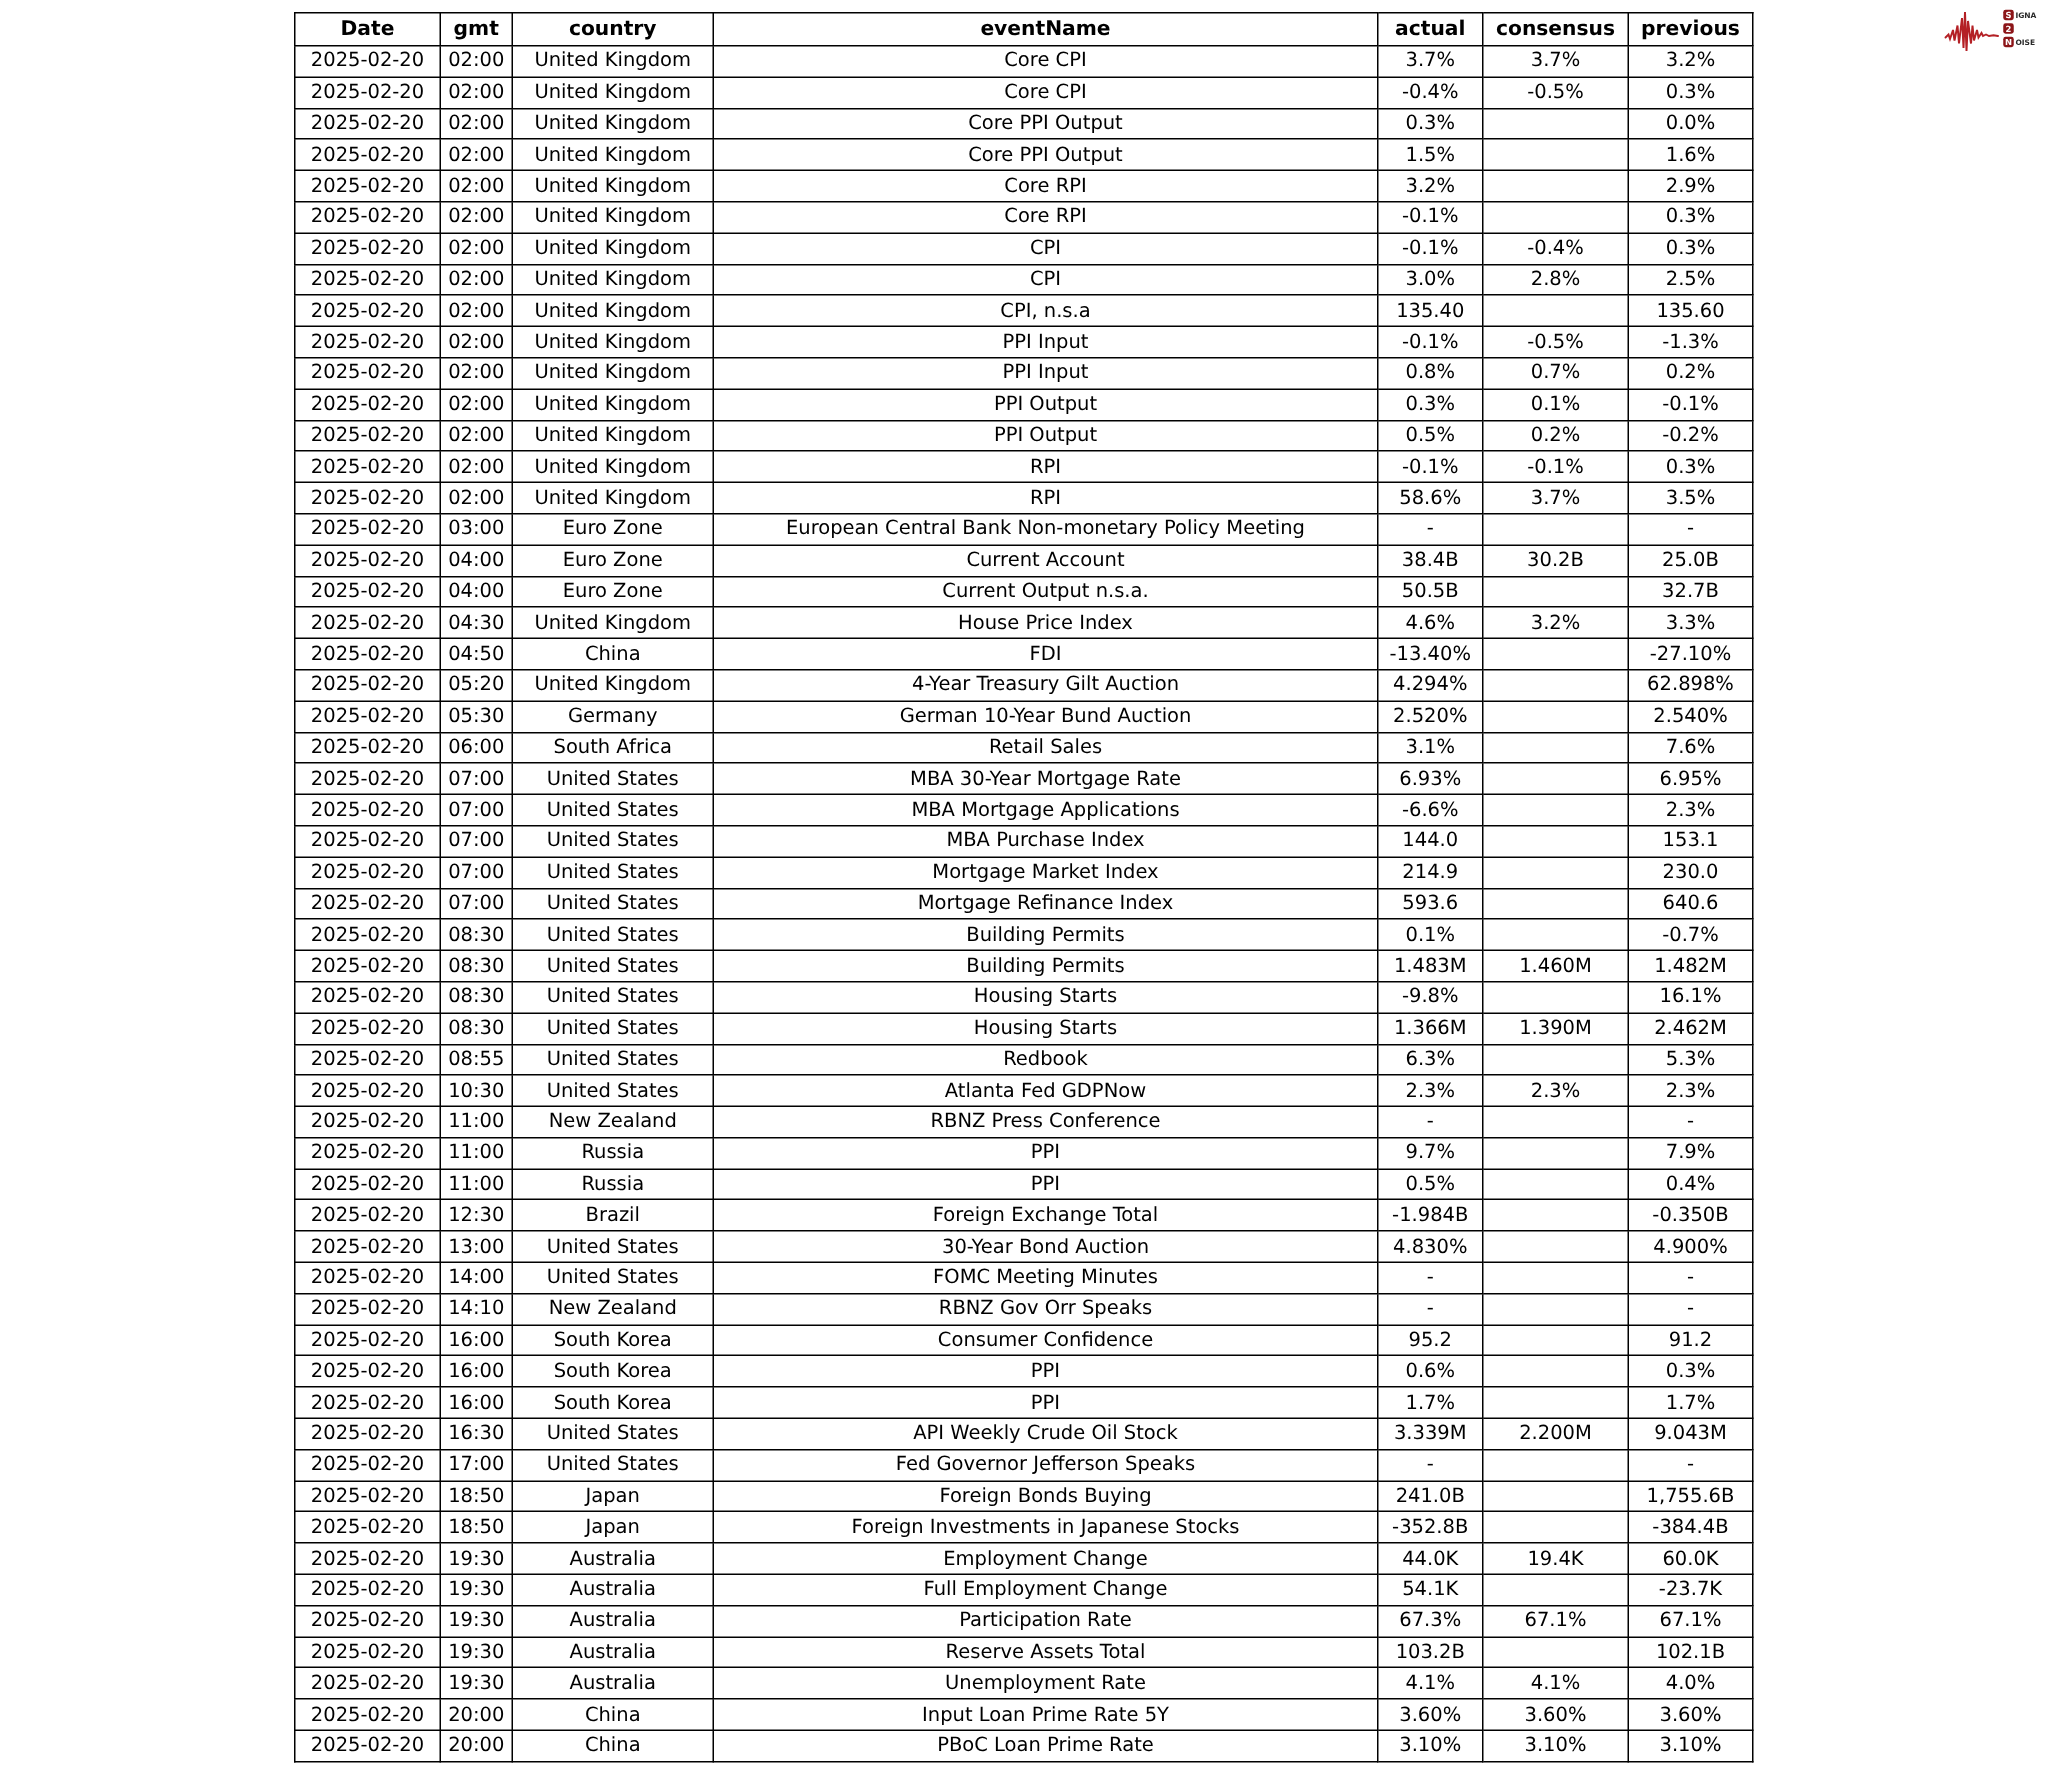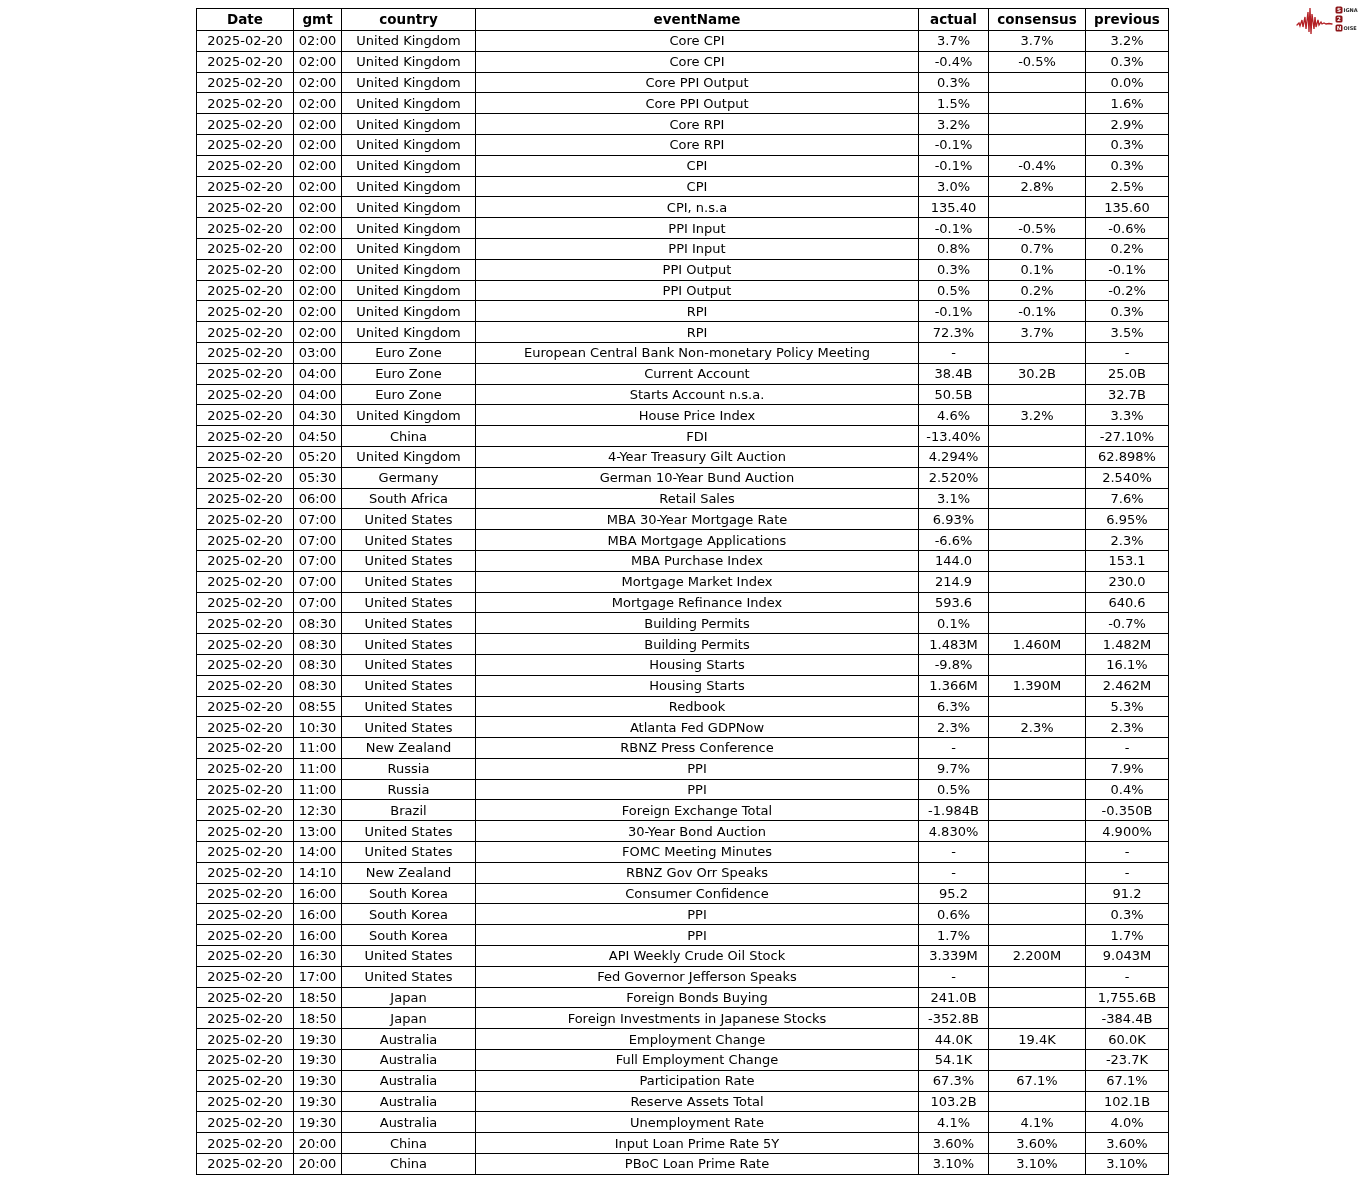--- a/index.html
+++ b/index.html
@@ -163,21 +163,21 @@
           <td></td>
           <td>135.60</td>
         </tr>
         <tr>
           <td>2025-02-20</td>
           <td>02:00</td>
           <td>United Kingdom</td>
           <td>PPI Input</td>
           <td>-0.1%</td>
           <td>-0.5%</td>
-          <td>-0.6%</td>
+          <td>-1.3%</td>
         </tr>
         <tr>
           <td>2025-02-20</td>
           <td>02:00</td>
           <td>United Kingdom</td>
           <td>PPI Input</td>
           <td>0.8%</td>
           <td>0.7%</td>
           <td>0.2%</td>
         </tr>
@@ -206,21 +206,21 @@
           <td>RPI</td>
           <td>-0.1%</td>
           <td>-0.1%</td>
           <td>0.3%</td>
         </tr>
         <tr>
           <td>2025-02-20</td>
           <td>02:00</td>
           <td>United Kingdom</td>
           <td>RPI</td>
-          <td>72.3%</td>
+          <td>58.6%</td>
           <td>3.7%</td>
           <td>3.5%</td>
         </tr>
         <tr>
           <td>2025-02-20</td>
           <td>03:00</td>
           <td>Euro Zone</td>
           <td>European Central Bank Non-monetary Policy Meeting</td>
           <td>-</td>
           <td></td>
@@ -232,21 +232,21 @@
           <td>Euro Zone</td>
           <td>Current Account</td>
           <td>38.4B</td>
           <td>30.2B</td>
           <td>25.0B</td>
         </tr>
         <tr>
           <td>2025-02-20</td>
           <td>04:00</td>
           <td>Euro Zone</td>
-          <td>Starts Account n.s.a.</td>
+          <td>Current Output n.s.a.</td>
           <td>50.5B</td>
           <td></td>
           <td>32.7B</td>
         </tr>
         <tr>
           <td>2025-02-20</td>
           <td>04:30</td>
           <td>United Kingdom</td>
           <td>House Price Index</td>
           <td>4.6%</td>

